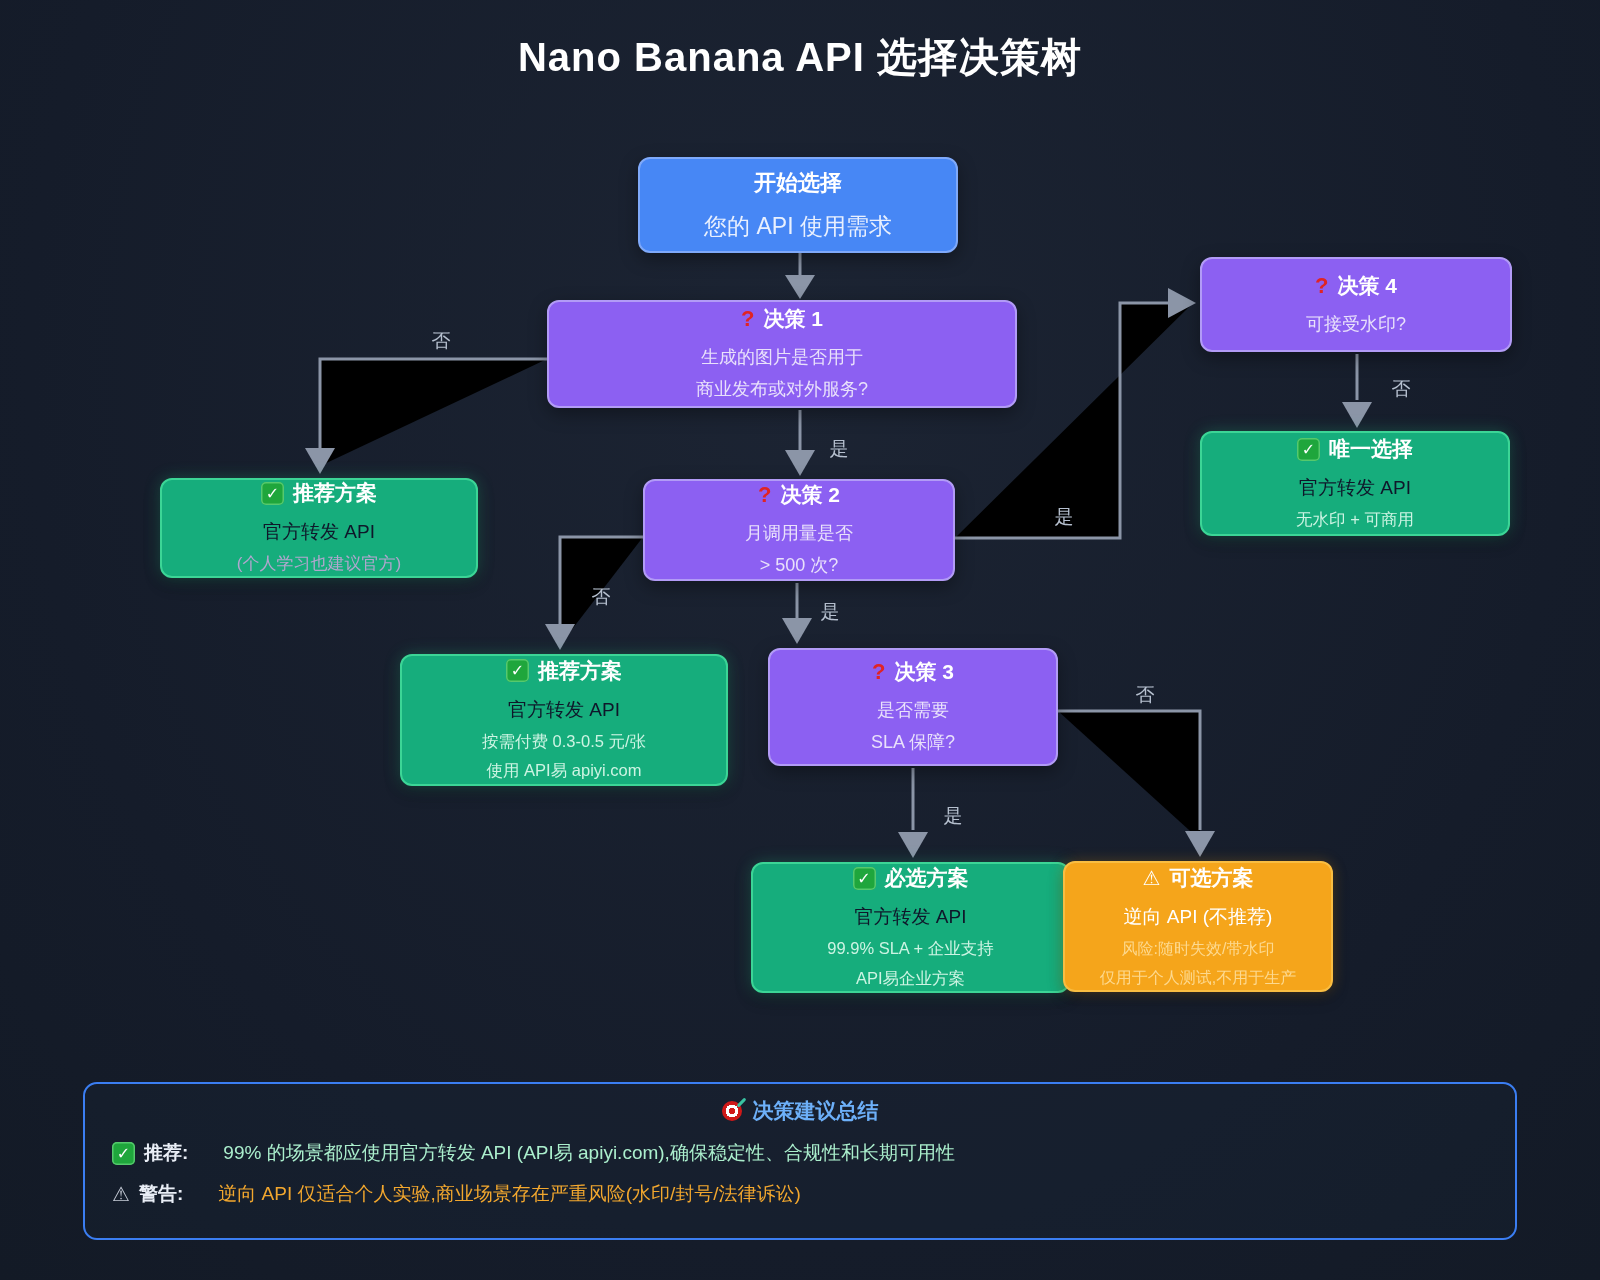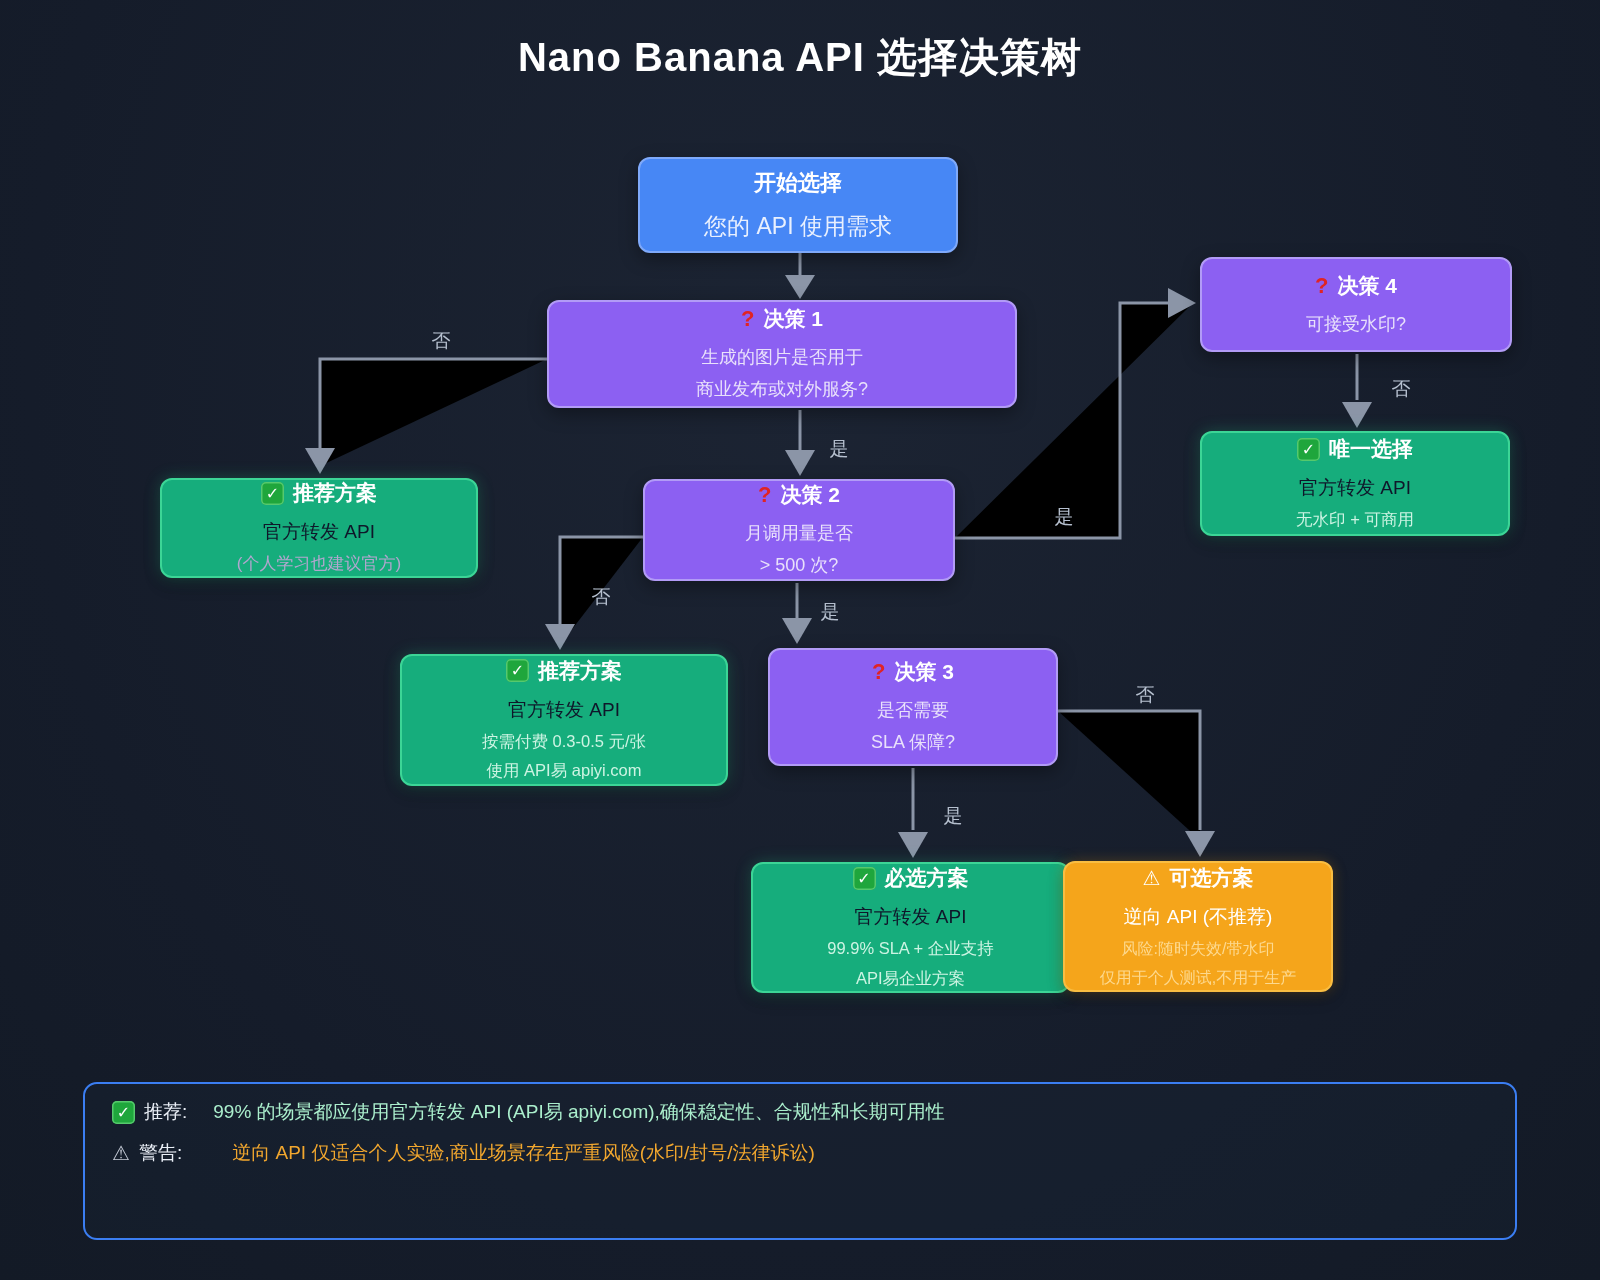--- a/index.html
+++ b/index.html
@@ -93,23 +93,23 @@
   .summary{
     position:absolute;z-index:3;left:83px;top:1082px;width:1434px;height:158px;box-sizing:border-box;
     border:2.5px solid var(--summary_border);border-radius:14px;
     background:rgba(44,66,104,0.07);
   }
   .summary-title{
     margin-top:13px;display:flex;align-items:center;justify-content:center;
     color:var(--summary_title);font-size:21px;font-weight:700;
   }
   .summary-row{display:flex;align-items:center;margin:15px 0 0 27px;font-size:19px;}
-  .summary-row .row-label{font-weight:400;color:#e9eef6;margin:0 26px 0 0;}
+  .summary-row .row-label{font-weight:700;color:#e9eef6;margin:0 35px 0 0;}
   .summary-row.rec .row-text{color:var(--recommend_text);}
-  .summary-row.warn .row-text{color:var(--warning_text);margin-left:24px;}
+  .summary-row.warn .row-text{color:var(--warning_text);}
 </style>
 </head>
 <body>
 
 <div class="canvas">
 
   <div class="page-header">
     <h1>Nano Banana API 选择决策树</h1>
   </div>
 
@@ -247,20 +247,24 @@
     <div class="node-title">
       <span class="warning-icon">⚠</span>
       <span>可选方案</span>
     </div>
     <div class="node-line big">逆向 API (不推荐)</div>
     <div class="node-line small">风险:随时失效/带水印</div>
     <div class="node-line small">仅用于个人测试,不用于生产</div>
   </div>
 
   <div class="summary">
+    <div class="summary-title">
+      <span class="target-icon"></span>
+      <span>决策建议总结</span>
+    </div>
     <div class="summary-row rec">
       <span class="check-icon">✓</span>
       <span class="row-label">推荐:</span>
       <span class="row-text">99% 的场景都应使用官方转发 API (API易 apiyi.com),确保稳定性、合规性和长期可用性</span>
     </div>
     <div class="summary-row warn">
       <span class="warning-icon gray">⚠</span>
       <span class="row-label">警告:</span>
       <span class="row-text">逆向 API 仅适合个人实验,商业场景存在严重风险(水印/封号/法律诉讼)</span>
     </div>

